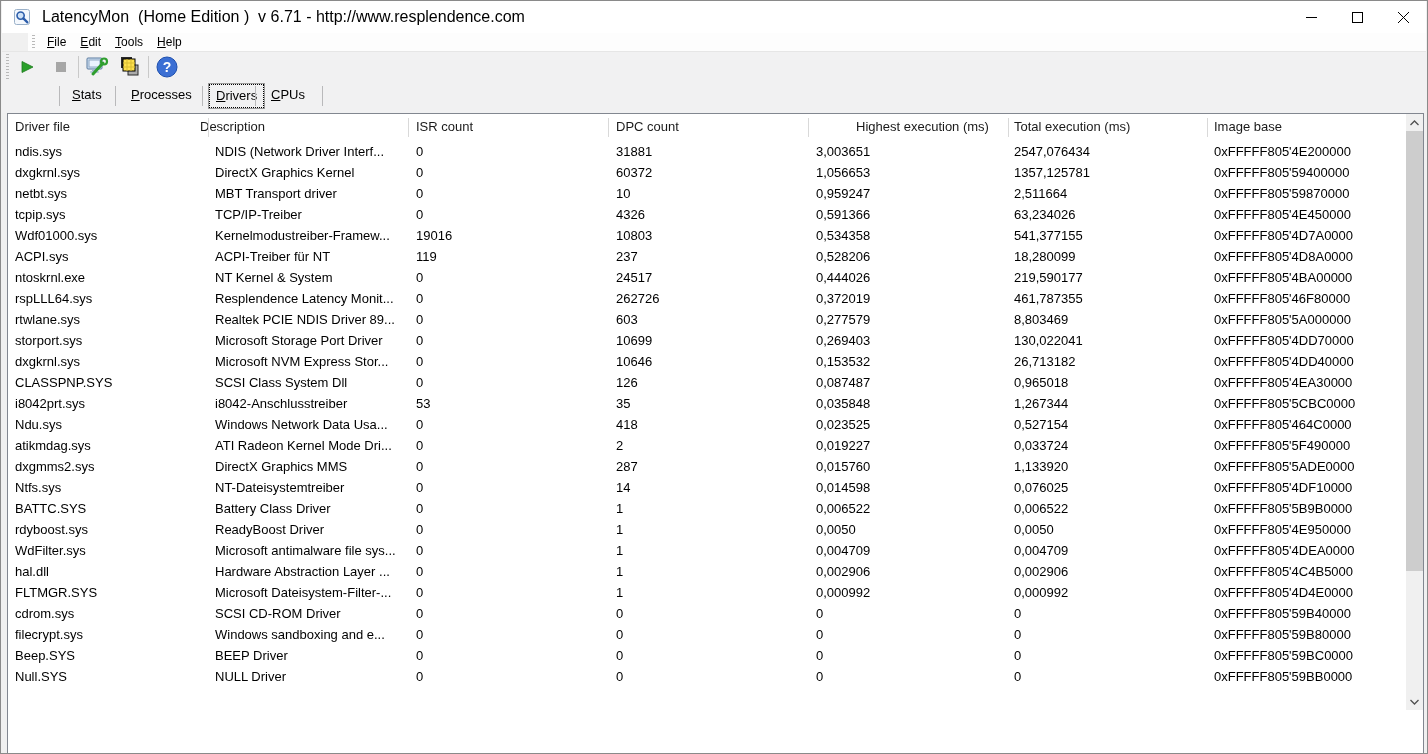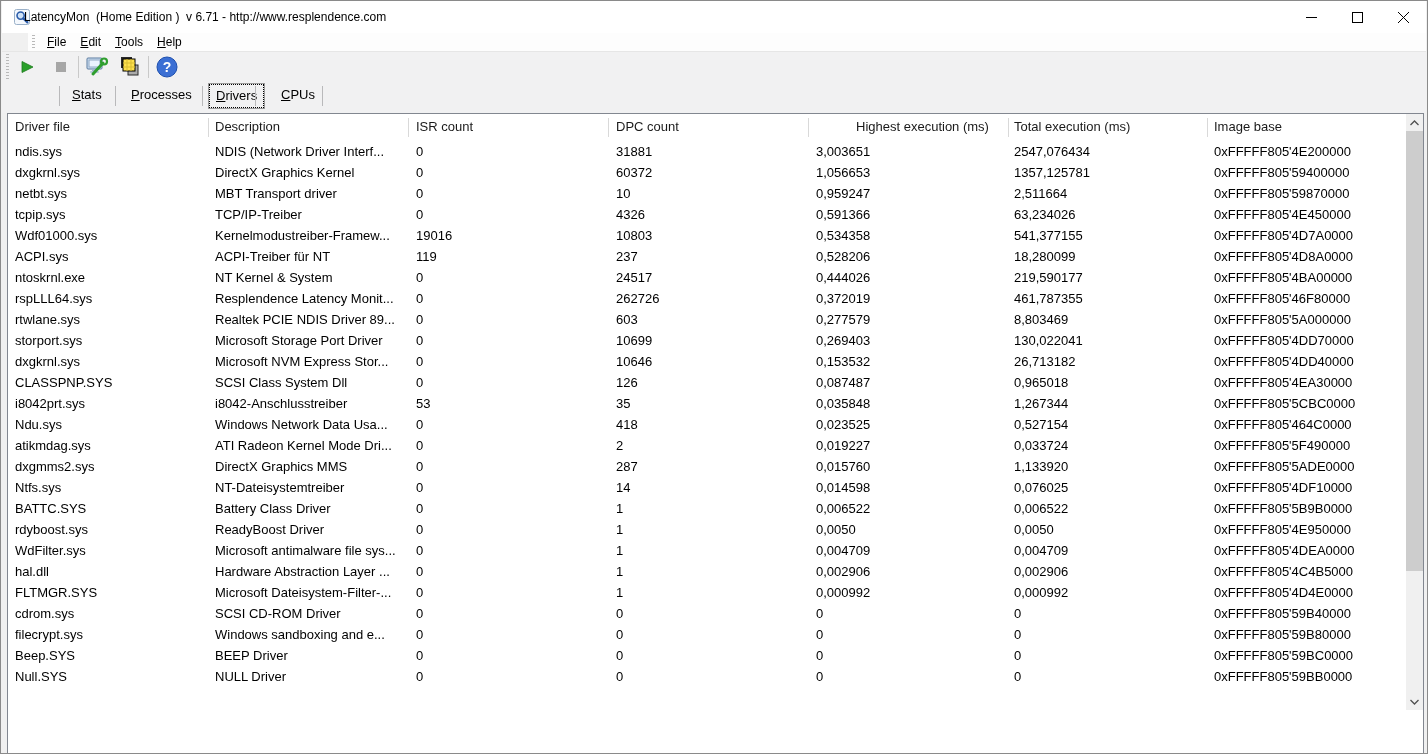--- a/index.html
+++ b/index.html
@@ -5,21 +5,21 @@
   * { box-sizing: border-box; }
   html,body { margin:0; padding:0; }
   body { font-family: "Liberation Sans", "DejaVu Sans", sans-serif; }
 
   .window { position:relative; width:1428px; height:754px; background:#f0f0f0;
             border:1px solid #8a8a8a; overflow:hidden; color:#000; }
 
   
   .titlebar { position:absolute; left:1px; top:0; right:1px; height:32px; background:#ffffff; }
   .app-icon { position:absolute; left:12px; top:8px; width:16px; height:16px; }
-  .title-text { position:absolute; left:22px; top:0; line-height:32px; font-size:12px; white-space:pre; }
+  .title-text { position:absolute; left:40px; top:0; line-height:32px; font-size:16px; white-space:pre; }
   .caption-btn { position:absolute; top:0; width:46px; height:32px; display:flex; align-items:center; justify-content:center; }
   .btn-min { right:92px; } .btn-max { right:46px; } .btn-close { right:0; }
 
   
   .menubar { position:absolute; left:1px; top:32px; right:1px; height:18px; background:#fdfdfd;
              display:flex; align-items:center; padding-left:12px; font-size:12px;margin-left:26px; }
   .menu-item { padding:0 7px; height:18px; line-height:18px; }
   .gripper { position:absolute; left:4px; top:2px; bottom:2px; width:3px;
              background:repeating-linear-gradient(to bottom,#b9b9b9 0 1px,transparent 1px 3px); }
 
@@ -31,38 +31,38 @@
   .tb-tools { left:80px; width:30px;} .tb-proc { left:112px; width:30px;}
   .tb-help { left:150px; width:30px;}
   .tool-sep { position:absolute; top:4px; width:1px; height:22px; background:#c9c9c9; }
   .sep1 { left:76px; } .sep2 { left:146px; }
 
   
   .tabbar { position:absolute; left:1px; top:80px; right:1px; height:32px; background:#f1f1f2; font-size:13px; }
   .tab { position:absolute; top:3px; height:24px; line-height:22px; padding:0 2px; }
   .tab-main { left:14px;margin-top:44px; } .tab-stats { left:68px; } .tab-processes { left:127px; }
   .tab-drivers { left:207px; border:1px dotted #000; outline:1px solid #9a9a9a; padding:0 6px; background:#f1f1f2; }
-  .tab-cpus { left:277px; }
+  .tab-cpus { left:267px; }
   .tab-sep { position:absolute; top:5px; width:1px; height:20px; background:#b9b9bb; }
   .tsep1 { left:57px; } .tsep2 { left:113px; } .tsep3 { left:200px; } .tsep4 { left:253px; } .tsep5 { left:320px; }
 
   
   .listview { position:absolute; left:6px; top:112px; width:1417px; height:714px;
               background:#fff; border:1px solid #828790; font-size:13px; }
   .lv-header { position:absolute; left:0; top:0; right:17px; height:27px; background:#fff; }
   .hcell { position:absolute; top:0; line-height:26px; white-space:pre; color:#1a1a1a; }
   .hsep  { position:absolute; top:4px; width:1px; height:19px; background:#d9d9d9; }
   .hs0{left:200px;} .hs1{left:400px;} .hs2{left:600px;} .hs3{left:800px;} .hs4{left:1000px;} .hs5{left:1199px;}
 
   .lv-body { position:absolute; left:0; top:27px; right:17px; bottom:17px; overflow:hidden; }
   .trow { position:relative; height:21px; }
   .cell { position:absolute; line-height:21px; white-space:pre; color:#000; }
   .c0{left:7px;}  .c1{left:207px;} .c2{left:408px;} .c3{left:608px;}
   .c4{left:808px;} .c5{left:1006px;} .c6{left:1206px;}
-  .hcell.c0{left:7px;} .hcell.c1{left:207px;} .hcell.c2{left:408px;} .hcell.c3{left:608px;}
+  .hcell.c0{left:7px;} .hcell.c1{left:192px;} .hcell.c2{left:408px;} .hcell.c3{left:608px;}
   .hcell.c4{left:848px;} .hcell.c5{left:1006px;} .hcell.c6{left:1206px;}
 
   
   .vscroll { position:absolute; top:0; right:0; width:17px; height:596px; background:#f0f0f0; }
   .vthumb  { position:absolute; left:0; top:17px; width:17px; height:440px; background:#cdcdcd; }
   .hscroll { position:absolute; left:0; bottom:0; width:1415px; height:17px; background:#f0f0f0; }
   .hthumb  { position:absolute; top:0; left:17px; width:770px; height:17px; background:#cdcdcd; }
   .scroll-arrow { position:absolute; width:17px; height:17px; display:flex; align-items:center; justify-content:center; }
   .va-up { top:0; left:0; } .va-down { bottom:0; left:0; }
   .ha-left { left:0; top:0; } .ha-right { right:17px; top:0; }

